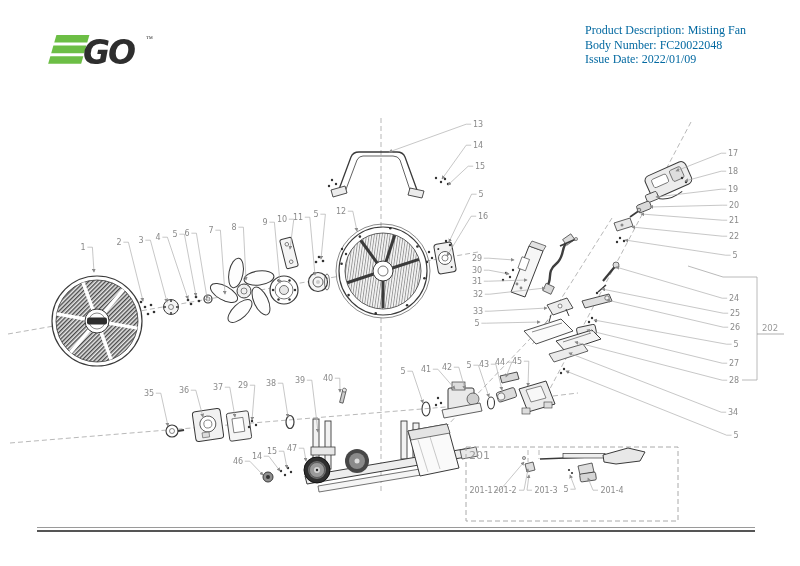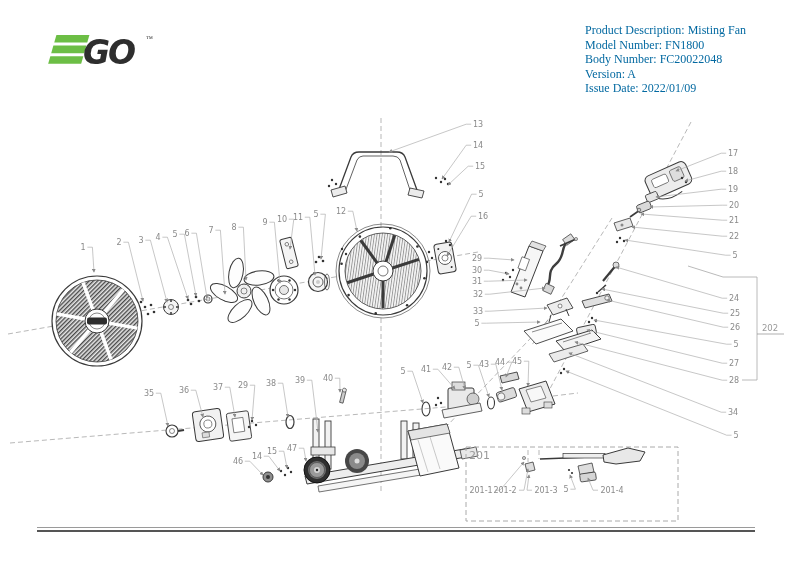--- a/index.html
+++ b/index.html
@@ -31,23 +31,21 @@
         <rect x="10" y="19.6" width="33" height="7.6" fill="#6cbe45"></rect>
         <rect x="10" y="30.2" width="33" height="7.6" fill="#6cbe45"></rect>
       </g>
       <text x="50" y="38" font-family="DejaVu Sans, sans-serif" font-size="33" font-weight="bold" font-style="italic" letter-spacing="-2" fill="#2e2e2e">GO</text>
       <text x="113" y="15" font-size="7" fill="#2e2e2e">™</text>
     </svg>
   </div>
 
   <div id="header">
     <div>Product Description: Misting Fan</div>
-    <div>Model Number: FN1800</div>
     <div>Body Number: FC20022048</div>
-    <div>Version: A</div>
     <div>Issue Date: 2022/01/09</div>
   </div>
 
   <svg id="diagram" width="800" height="566" viewBox="0 0 800 566">
     <defs>
       <pattern id="hatchA" width="3" height="3" patternUnits="userSpaceOnUse" patternTransform="rotate(45)">
         <rect width="3" height="3" fill="#e9e9e9"></rect>
         <line x1="0.7" y1="0" x2="0.7" y2="3" stroke="#4a4a4a" stroke-width="1.4"></line>
       </pattern>
       <pattern id="fineV" width="2.6" height="2.6" patternUnits="userSpaceOnUse" patternTransform="rotate(8)">

